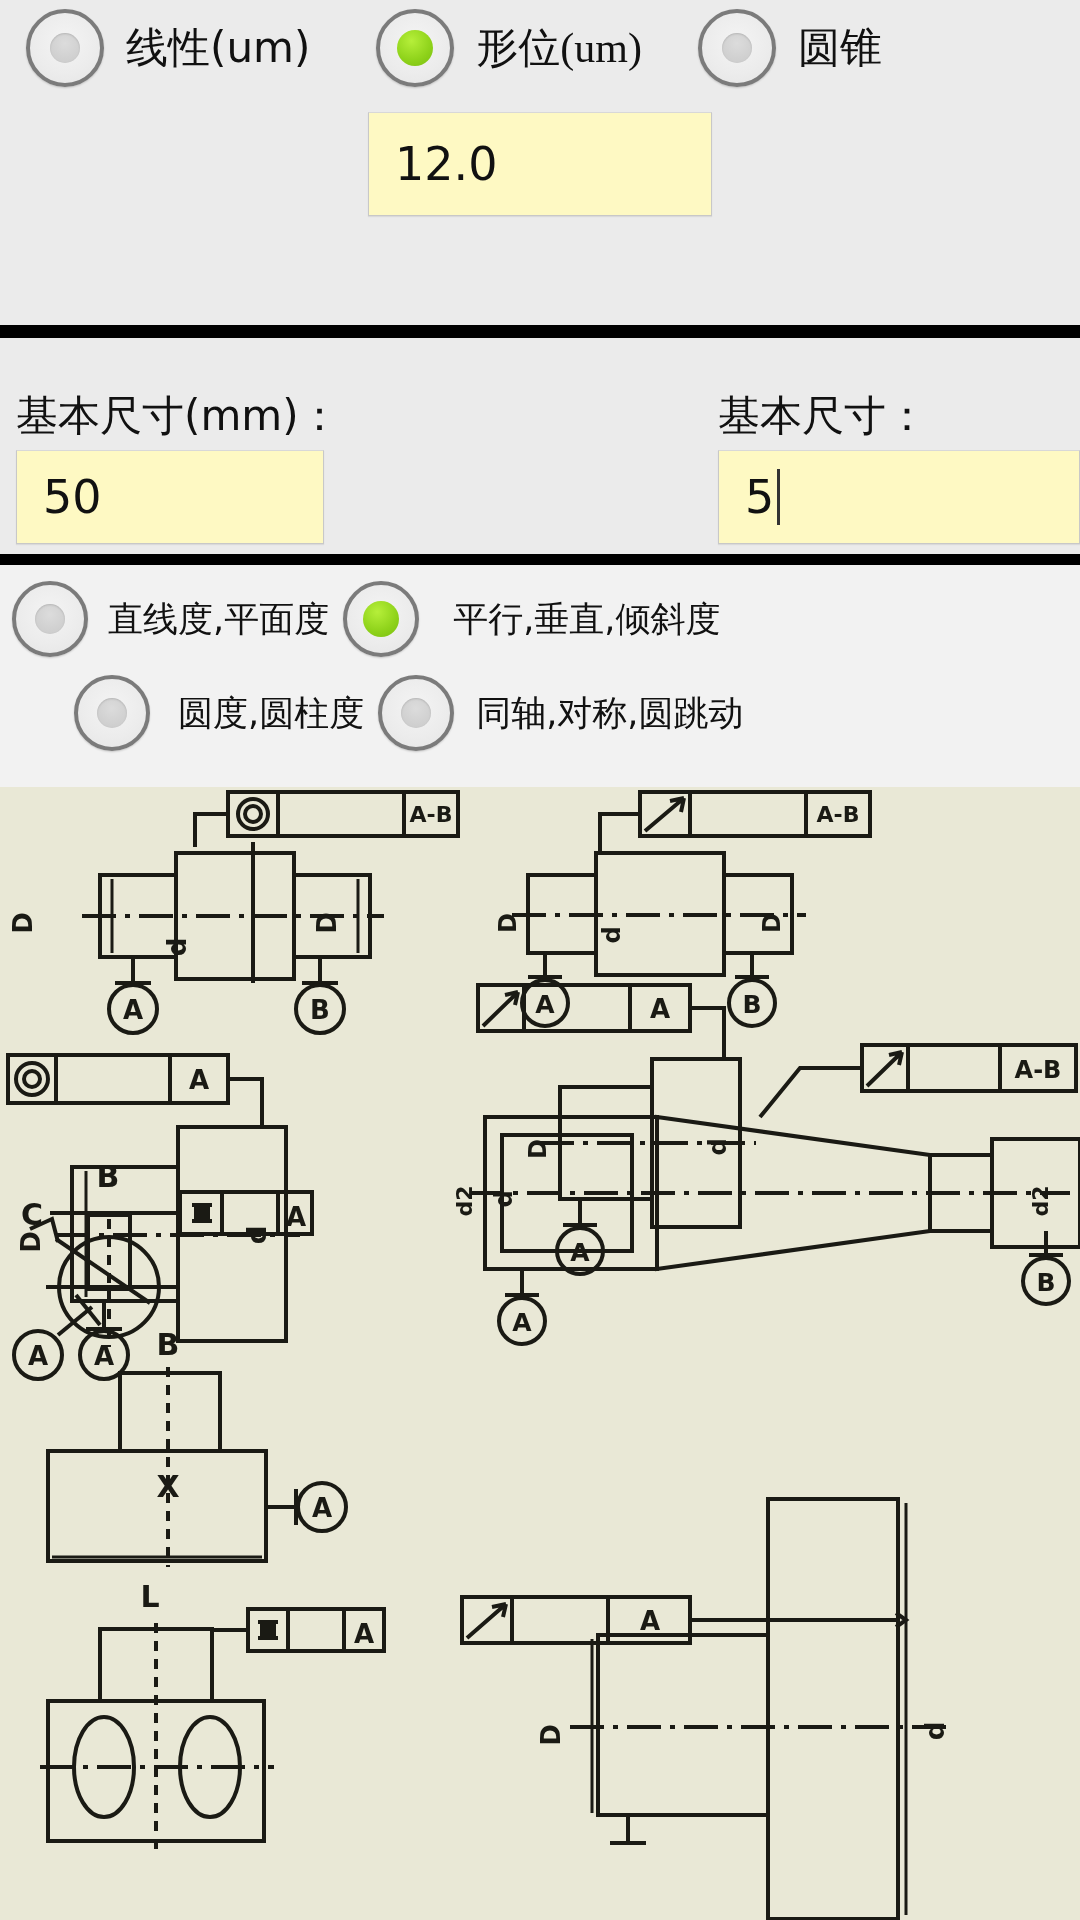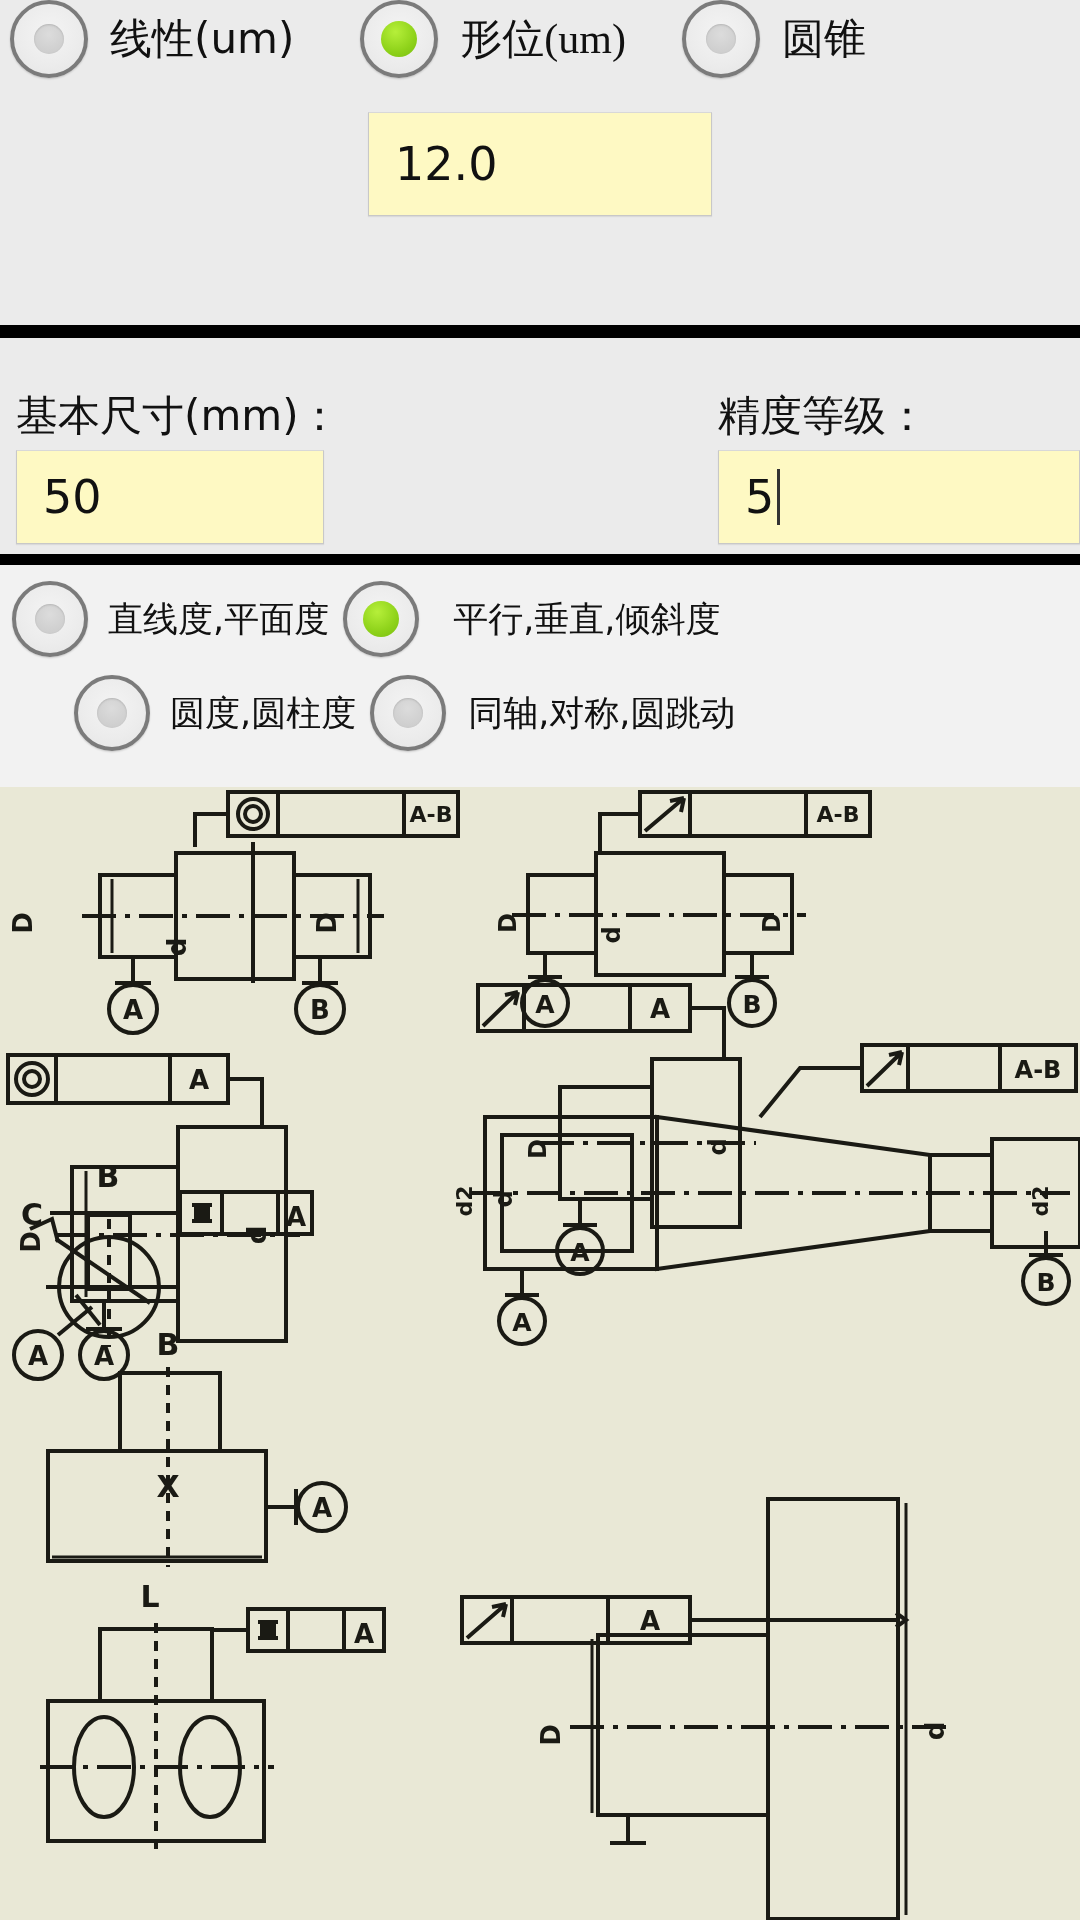--- a/index.html
+++ b/index.html
@@ -13,21 +13,22 @@
 
   
   .section-units {
     background:#ebebeb;
     height:325px;
     position:relative;
   }
   .radio-row-top {
     display:flex;
     align-items:center;
-    padding-top:0;
+    padding-top:9px;
+    margin-left:16px;
   }
   .radio-opt { display:flex; align-items:center; }
   .radio-opt .lbl { font-size:42px; color:#111; letter-spacing:0px; }
 
   
   .radio {
     width:78px; height:78px;
     border-radius:50%;
     background:radial-gradient(circle at 50% 42%, #f4f4f4 0%, #ececec 58%, #e4e4e4 100%);
     border:4px solid #7b7b7b;
@@ -159,21 +160,21 @@
   <div class="divider divider-1"></div>
 
   <div class="section-size">
 
     <div class="field field-basic">
       <div class="field-label">基本尺寸(mm)：</div>
       <div class="input-box" placeholder="">50</div>
     </div>
 
     <div class="field field-grade">
-      <div class="field-label">精度等级：</div>
+      <div class="field-label">基本尺寸：</div>
       <div class="input-box">
         <span class="val-inline">
           <span>5</span>
             <span class="caret"></span>
         </span>
       </div>
     </div>
 
   </div>
 
@@ -194,21 +195,21 @@
           </span>
         <span class="lbl" style="margin-left:22px;">平行,垂直,倾斜度</span>
       </div>
     </div>
 
     <div class="tol-row" style="margin-left:74px; margin-top:18px;">
       <div class="tol-opt">
         <span class="radio">
             <span class="dot"></span>
           </span>
-        <span class="lbl" style="margin-left:20px;">圆度,圆柱度</span>
+        <span class="lbl" style="margin-left:28px;">圆度,圆柱度</span>
       </div>
       <div class="tol-opt" style="margin-left:14px;">
         <span class="radio">
             <span class="dot"></span>
           </span>
         <span class="lbl" style="margin-left:22px;">同轴,对称,圆跳动</span>
       </div>
     </div>
 
   </div>

